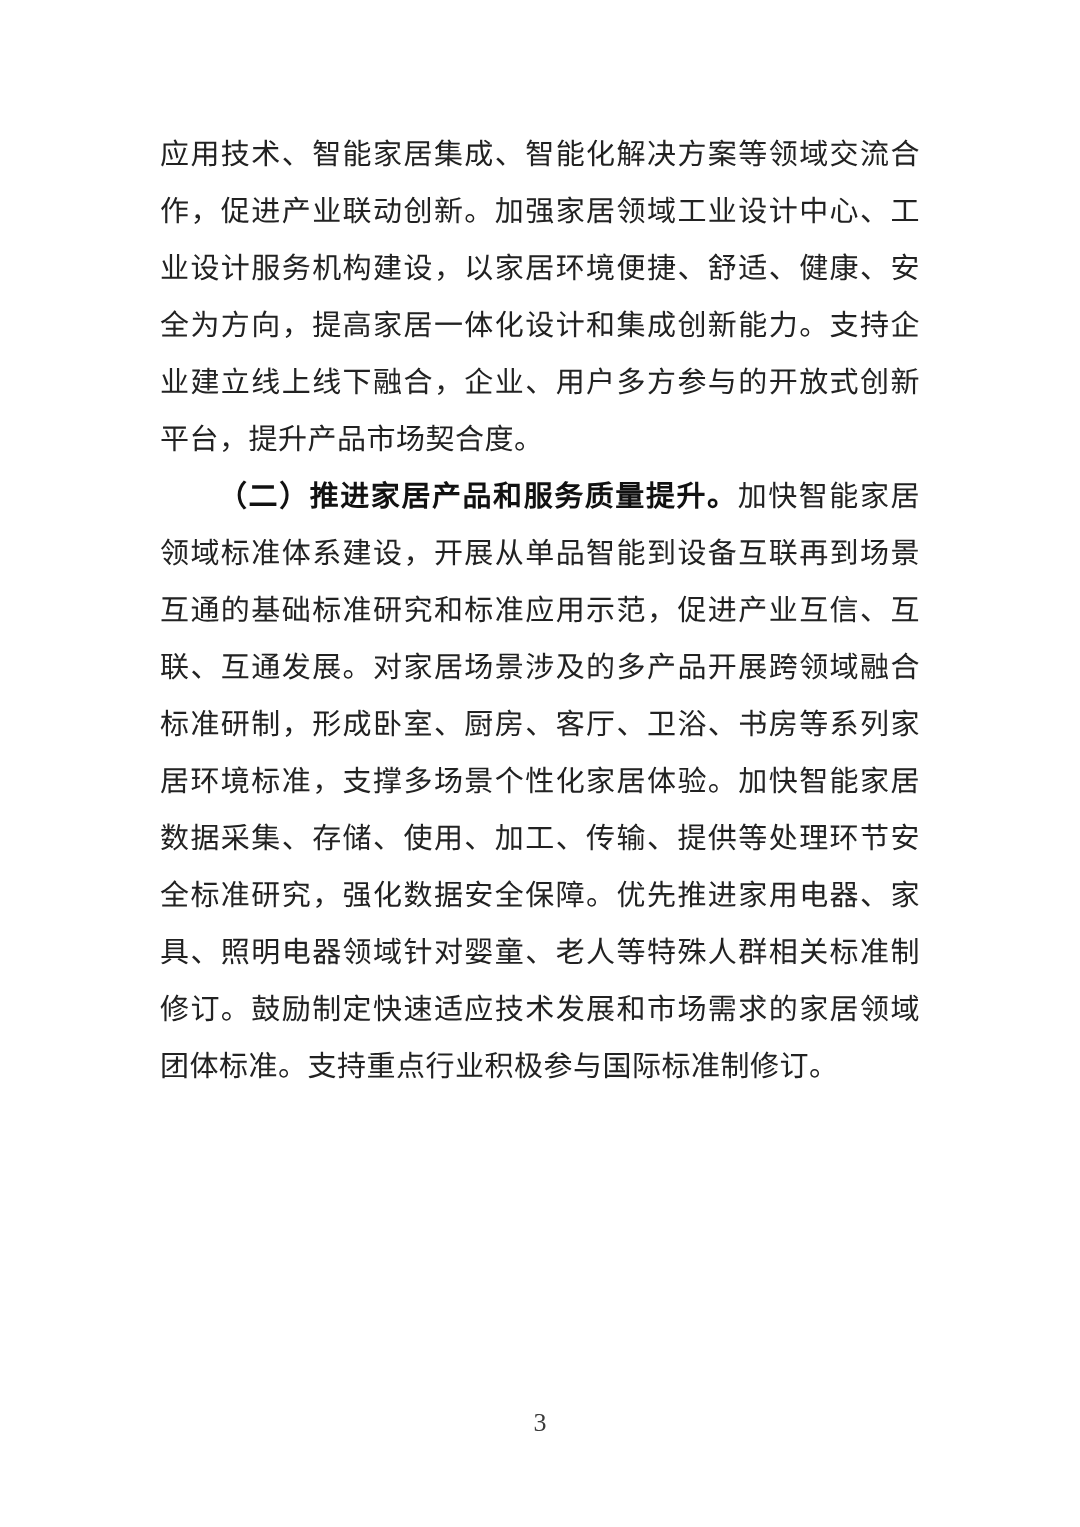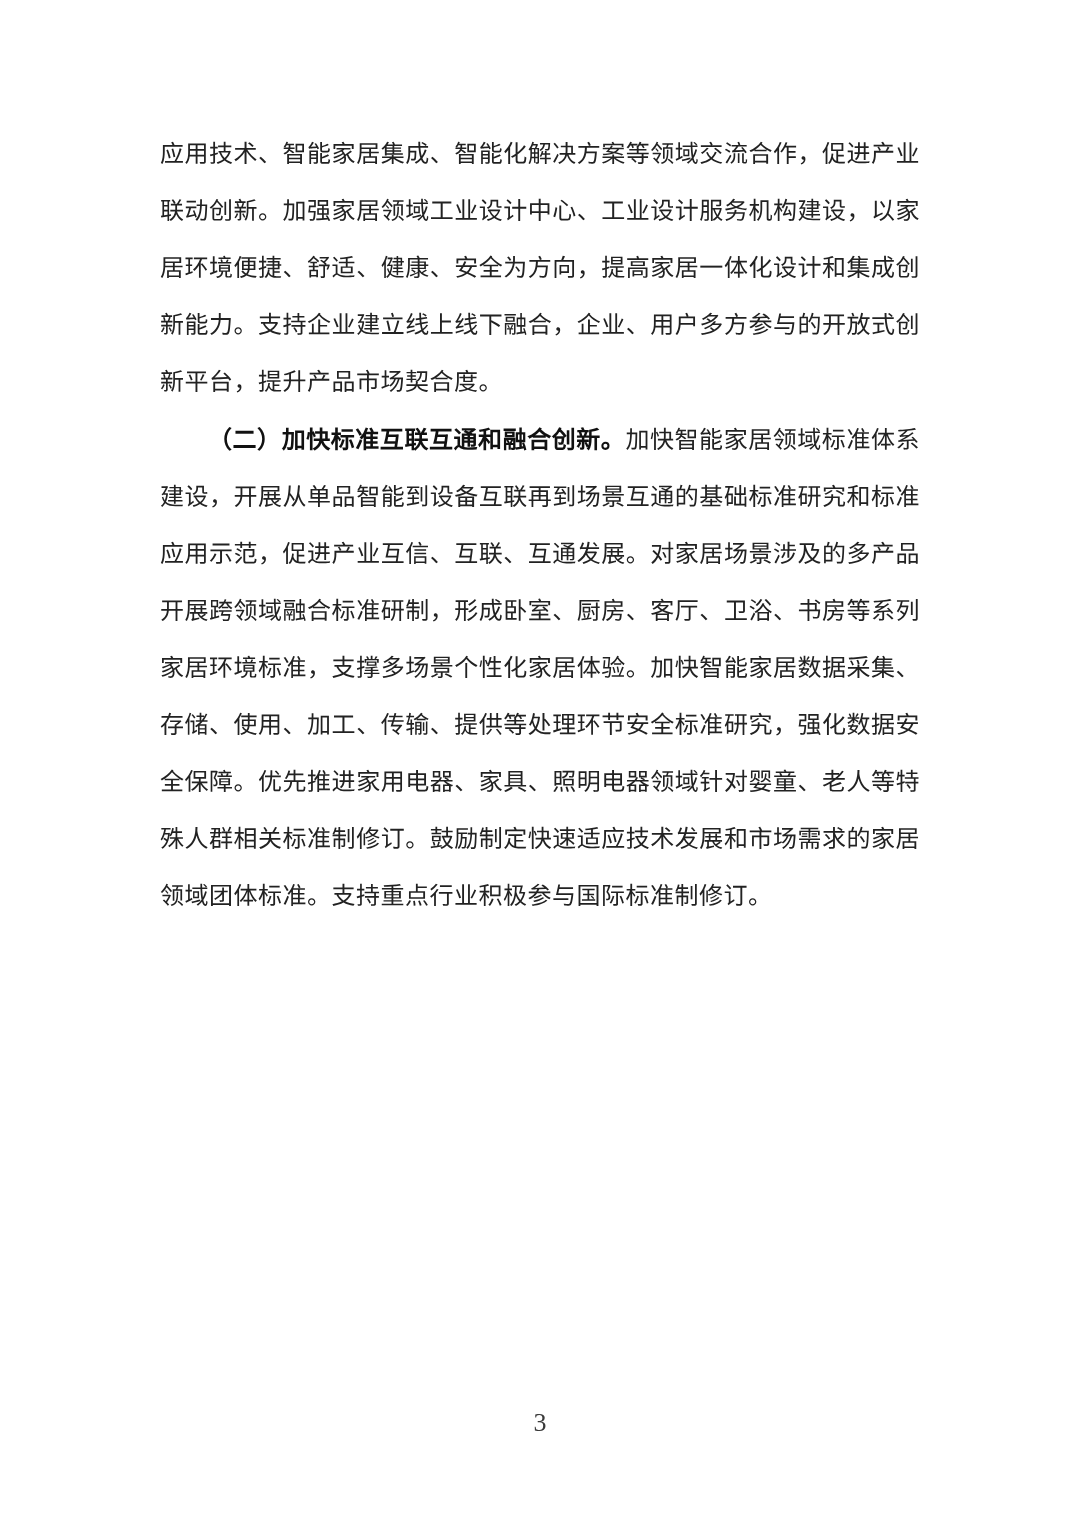--- a/index.html
+++ b/index.html
@@ -17,21 +17,21 @@
     overflow: hidden;
     font-family: "Liberation Serif", "DejaVu Serif", serif;
   }
 
   .content {
     position: absolute;
     left: 160px;
     top: 126px;
     width: 760px;
     color: #222222;
-    font-size: 24px;
+    font-size: 29px;
     line-height: 57px;
     text-align: justify;
     text-justify: inter-character;
     line-break: strict;
     letter-spacing: 0.5px;
   }
 
   .para {
     margin: 0;
   }
@@ -59,20 +59,20 @@
 </style>
 </head>
 <body>
 
 <div class="page">
 
   <div class="content">
 
     <p class="para"><span>应用技术、智能家居集成、智能化解决方案等领域交流合作，促进产业联动创新。加强家居领域工业设计中心、工业设计服务机构建设，以家居环境便捷、舒适、健康、安全为方向，提高家居一体化设计和集成创新能力。支持企业建立线上线下融合，企业、用户多方参与的开放式创新平台，提升产品市场契合度。</span></p>
 
-    <p class="para indent"><strong class="lead">（二）加快标准互联互通和融合创新。</strong><span>加快智能家居领域标准体系建设，开展从单品智能到设备互联再到场景互通的基础标准研究和标准应用示范，促进产业互信、互联、互通发展。对家居场景涉及的多产品开展跨领域融合标准研制，形成卧室、厨房、客厅、卫浴、书房等系列家居环境标准，支撑多场景个性化家居体验。加快智能家居数据采集、存储、使用、加工、传输、提供等处理环节安全标准研究，强化数据安全保障。优先推进家用电器、家具、照明电器领域针对婴童、老人等特殊人群相关标准制修订。鼓励制定快速适应技术发展和市场需求的家居领域团体标准。支持重点行业积极参与国际标准制修订。</span></p>
+    <p class="para indent"><strong class="lead">（二）推进家居产品和服务质量提升。</strong><span>加快智能家居领域标准体系建设，开展从单品智能到设备互联再到场景互通的基础标准研究和标准应用示范，促进产业互信、互联、互通发展。对家居场景涉及的多产品开展跨领域融合标准研制，形成卧室、厨房、客厅、卫浴、书房等系列家居环境标准，支撑多场景个性化家居体验。加快智能家居数据采集、存储、使用、加工、传输、提供等处理环节安全标准研究，强化数据安全保障。优先推进家用电器、家具、照明电器领域针对婴童、老人等特殊人群相关标准制修订。鼓励制定快速适应技术发展和市场需求的家居领域团体标准。支持重点行业积极参与国际标准制修订。</span></p>
 
 
   </div>
 
   <div class="page-number">3</div>
 
 </div>
 
 </body></html>

